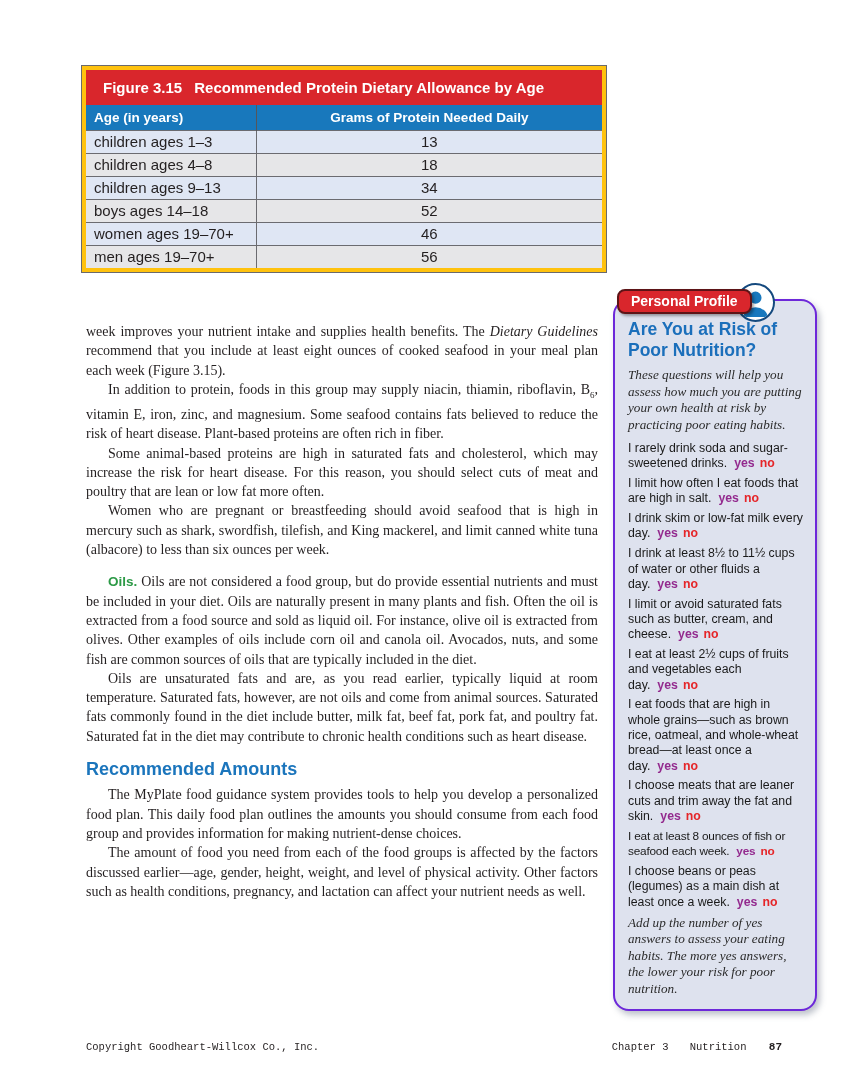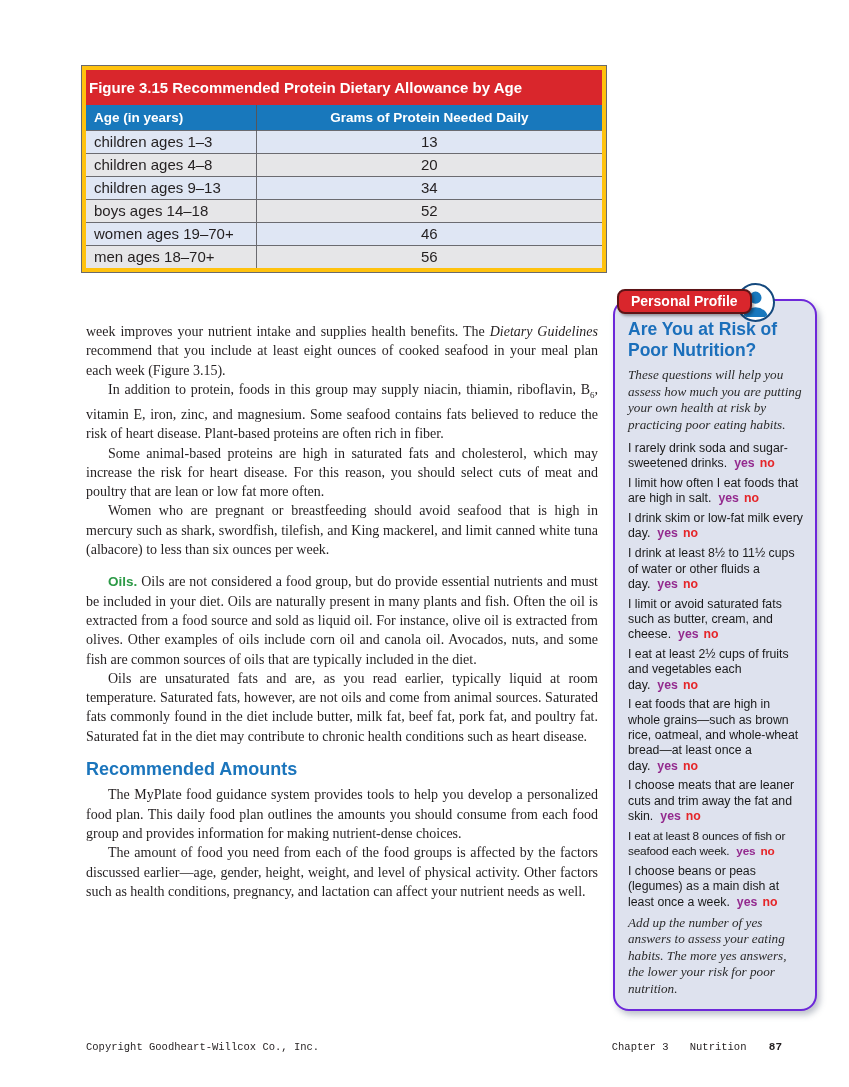--- a/index.html
+++ b/index.html
@@ -12,21 +12,21 @@
 
   
   .figtable {
     position:absolute; left:82px; top:66px; width:524px;
     border:4px solid #FFC20E; outline:1px solid #6a6a6c;
     background:#fff;
   }
   .fig-titlebar {
     background:#D9262C; color:#fff;
     font-family:"Liberation Sans", sans-serif; font-weight:bold; font-size:15px;
-    padding:9px 10px 9px 3px; display:flex; gap:4px; align-items:baseline;
+    padding:9px 10px 9px 17px; display:flex; gap:12px; align-items:baseline;
   }
   table.protein { width:100%; border-collapse:collapse; font-family:"Liberation Sans", sans-serif; }
   table.protein th {
     background:#1878BC; color:#fff; font-size:13.5px; font-weight:bold;
     padding:5px 8px; border-right:1px solid #55565a;margin-top:40px;
   }
   table.protein th:last-child { border-right:none; }
   table.protein th.c1 { text-align:left; width:33%; }
   table.protein th.c2 { text-align:center; }
   table.protein td {
@@ -114,36 +114,36 @@
           <th class="c2">Grams of Protein Needed Daily</th>
         </tr>
       </thead>
       <tbody>
         <tr>
           <td>children ages 1–3</td>
           <td>13</td>
         </tr>
         <tr>
           <td>children ages 4–8</td>
-          <td>20</td>
+          <td>18</td>
         </tr>
         <tr>
           <td>children ages 9–13</td>
           <td>34</td>
         </tr>
         <tr>
           <td>boys ages 14–18</td>
           <td>52</td>
         </tr>
         <tr>
           <td>women ages 19–70+</td>
           <td>46</td>
         </tr>
         <tr>
-          <td>men ages 18–70+</td>
+          <td>men ages 19–70+</td>
           <td>56</td>
         </tr>
       </tbody>
     </table>
   </figure>
 
   <main class="body-col">
     <p class="noindent"><span>week improves your nutrient intake and supplies health benefits. The </span><em>Dietary Guidelines</em><span> recommend that you include at least eight ounces of cooked seafood in your meal plan each week (Figure 3.15).</span></p>
     <p><span>In addition to protein, foods in this group may supply niacin, thiamin, riboflavin, B</span><sub>6</sub><span>, vitamin E, iron, zinc, and magnesium. Some seafood contains fats believed to reduce the risk of heart disease. Plant-based proteins are often rich in fiber.</span></p>
     <p>Some animal-based proteins are high in saturated fats and cholesterol, which may increase the risk for heart disease. For this reason, you should select cuts of meat and poultry that are lean or low fat more often.</p>

